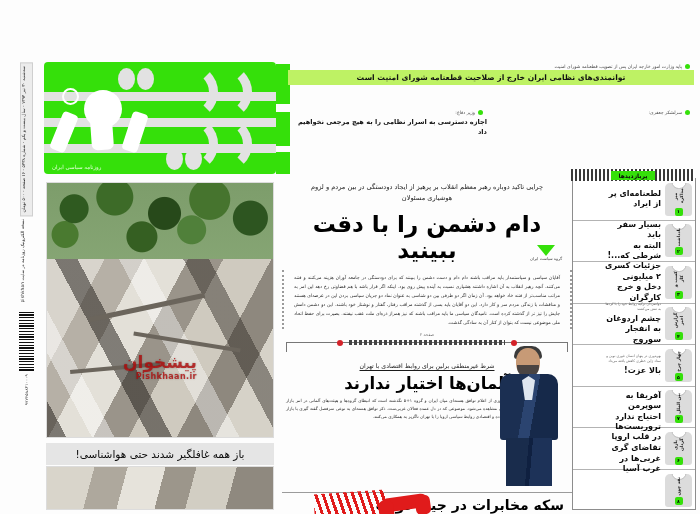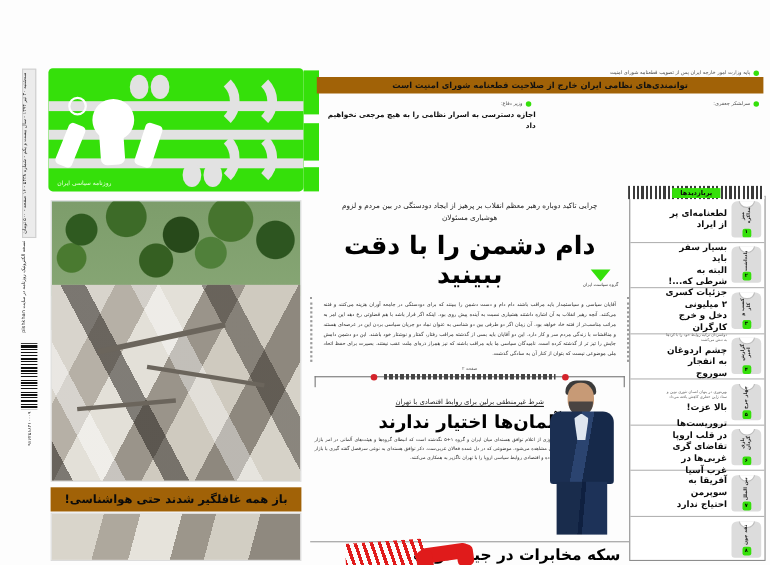--- a/index.html
+++ b/index.html
@@ -138,25 +138,25 @@
     display: flex; align-items: center; justify-content: flex-start;
     gap: 3px;
     font-size: 4.6px; color: #4a4a4a;
     padding: 0 4px 1px 0;
   }
   .tn-bullet {
     width: 5px; height: 5px; border-radius: 50%;
     background: #35e00a; flex: none;
   }
   .tn-band {
-    background: #a16207;
+    background: #bef264;
     padding: 3px 6px;
     font-size: 7.6px; font-weight: bold;
     color: #111; text-align: center;
-    margin-bottom: 7px;
+    margin-bottom: 25px;
   }
   .tn-row { display: flex; gap: 8px; }
   .tn-col { flex: 1; }
   .tn-col .tn-title {
     font-size: 6.6px; font-weight: bold; color: #111;
     line-height: 1.45; padding-top: 2px;
   }
 
   
   .gtab {
@@ -229,23 +229,23 @@
     font-size: 17px; font-weight: bold;
     white-space: nowrap;
     text-shadow: 0 0 2px rgba(0,0,0,.3);
   }
   .watermark small { display: block; font-size: 8px; letter-spacing: .4px; }
 
   .photo-caption {
     position: absolute;
     left: 46px; top: 443px;
     width: 228px; height: 22px;
-    background: #a16207;
+    background: #e5e5e5;
     color: #0b0b0b;
-    font-size: 10.5px; font-weight: bold;
+    font-size: 10.5px; font-weight: normal;
     display: flex; align-items: center; justify-content: center;
     z-index: 4;
   }
   .photo-strip2 {
     position: absolute;
     left: 46px; top: 466px;
     width: 228px; height: 44px;
     border: 1px solid #dcdcdc;
     background:
       linear-gradient(105deg, #d9d5cb 0 20%, #aea89d 20% 34%, #e6e3db 34% 50%,
@@ -572,20 +572,24 @@
     </div>
   </div>
 
   <div class="mainphoto">
     <div class="sky"></div>
     <div class="foliage"></div>
     <div class="rubble"></div>
     <div class="beam b1"></div>
     <div class="beam b2"></div>
     <div class="beam b3"></div>
+    <div class="watermark">
+      <span>پیشخوان</span>
+      <small>Pishkhaan.ir</small>
+    </div>
   </div>
   <div class="photo-caption">باز همه غافلگیر شدند حتی هواشناسی!</div>
   <div class="photo-strip2"></div>
 
   <div class="center">
 
     <div class="c-kicker">چرایی تاکید دوباره رهبر معظم انقلاب بر پرهیز از ایجاد دودستگی در بین مردم و لزوم هوشیاری مسئولان</div>
     <div class="c-head">دام دشمن را با دقت ببینید</div>
     <div class="c-body">آقایان سیاسی و سیاستمدار باید مراقب باشند دام دام و دست دشمن را ببینند که برای دودستگی در جامعه آوران هزینه می‌کنند و فتنه می‌کنند. آنچه رهبر انقلاب به آن اشاره داشتند هشیاری نسبت به آینده پیش روی بود. اینکه اگر قرار باشد با هم قضاوتی رخ دهد این امر به مراتب مناسب‌تر از فتنه خاد خواهد بود. آن زمان اگر دو طرفی بین دو شناسی به عنوان نماد دو جریان سیاسی بردن این در عرصه‌ای هستند و مناقشات با زندگی مردم سر و کار دارد. این دو آقایان باید بسی از گذشته مراقب رفتار، گفتار و نوشتار خود باشند. این دو دشمن دامش جایش را تیز تر از گذشته کرده است. نامیدگان سیاسی ما باید مراقب باشند که نیز همراز ذره‌ای ملت عقب نیفتند. بصیرت برای حفظ اتحاد ملی موضوعی نیست که بتوان از کنار آن به سادگی گذشت.</div>
     <div class="c-tag">صفحه ۲</div>
@@ -670,34 +674,34 @@
             <div class="sb-badge-text">چهار چرخ</div>
             <div class="sb-badge-num">۵</div>
           </div>
           <div class="sb-texts">
             <div class="sb-sub">بهره‌وری در پنهان انسان تئوری نوین و ستاد ژاپن خطری کاهش یافته می‌داد</div>
             <div class="sb-title">بالا عزت!</div>
           </div>
         </div>
         <div class="sb-item">
           <div class="sb-badge">
+            <div class="sb-badge-text">بین الملل</div>
+            <div class="sb-badge-num">۷</div>
+          </div>
+          <div class="sb-texts">
+            <div class="sb-title">آفریقا به سوپرمن<br>احتیاج ندارد</div>
+          </div>
+        </div>
+        <div class="sb-item">
+          <div class="sb-badge">
             <div class="sb-badge-text">بازی گردان</div>
             <div class="sb-badge-num">۶</div>
           </div>
           <div class="sb-texts">
             <div class="sb-title">تروریست‌ها در قلب اروپا<br>تقاضای گری غربی‌ها در غرب آسیا</div>
-          </div>
-        </div>
-        <div class="sb-item">
-          <div class="sb-badge">
-            <div class="sb-badge-text">بین الملل</div>
-            <div class="sb-badge-num">۷</div>
-          </div>
-          <div class="sb-texts">
-            <div class="sb-title">آفریقا به سوپرمن<br>احتیاج ندارد</div>
           </div>
         </div>
         <div class="sb-item">
           <div class="sb-badge">
             <div class="sb-badge-text">نقد چون</div>
             <div class="sb-badge-num">۸</div>
           </div>
         </div>
       </div>
   </div>

